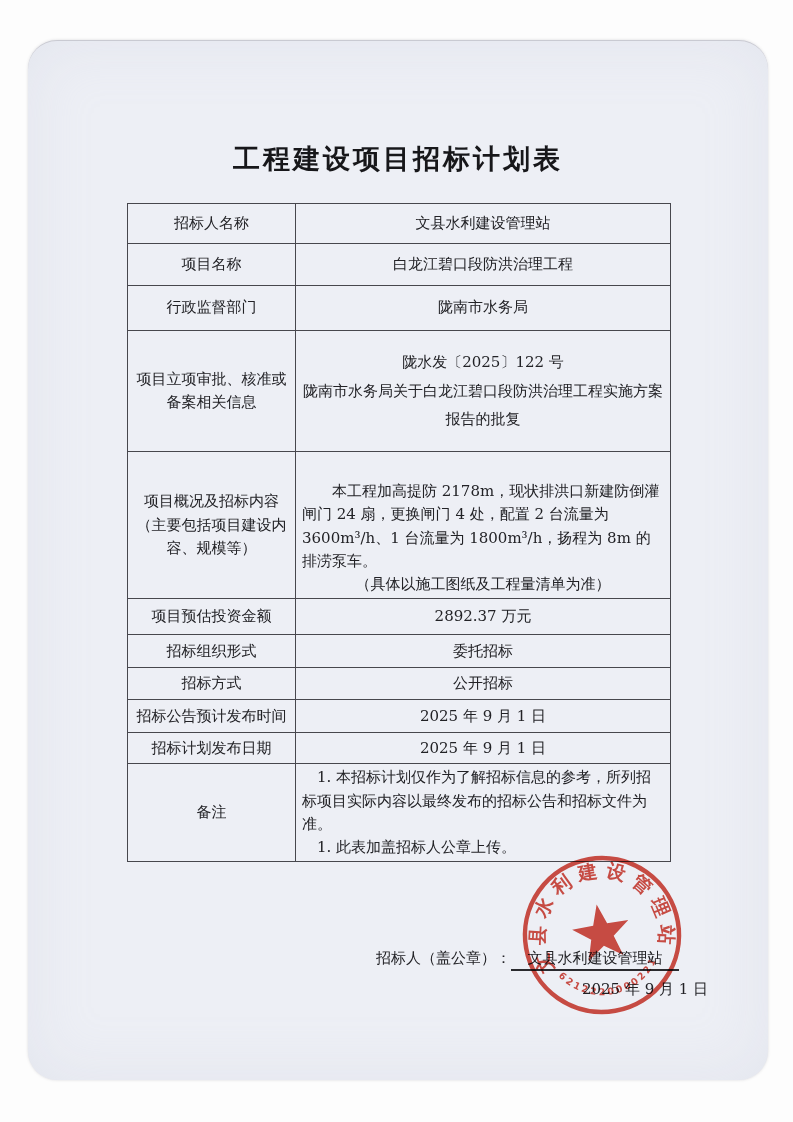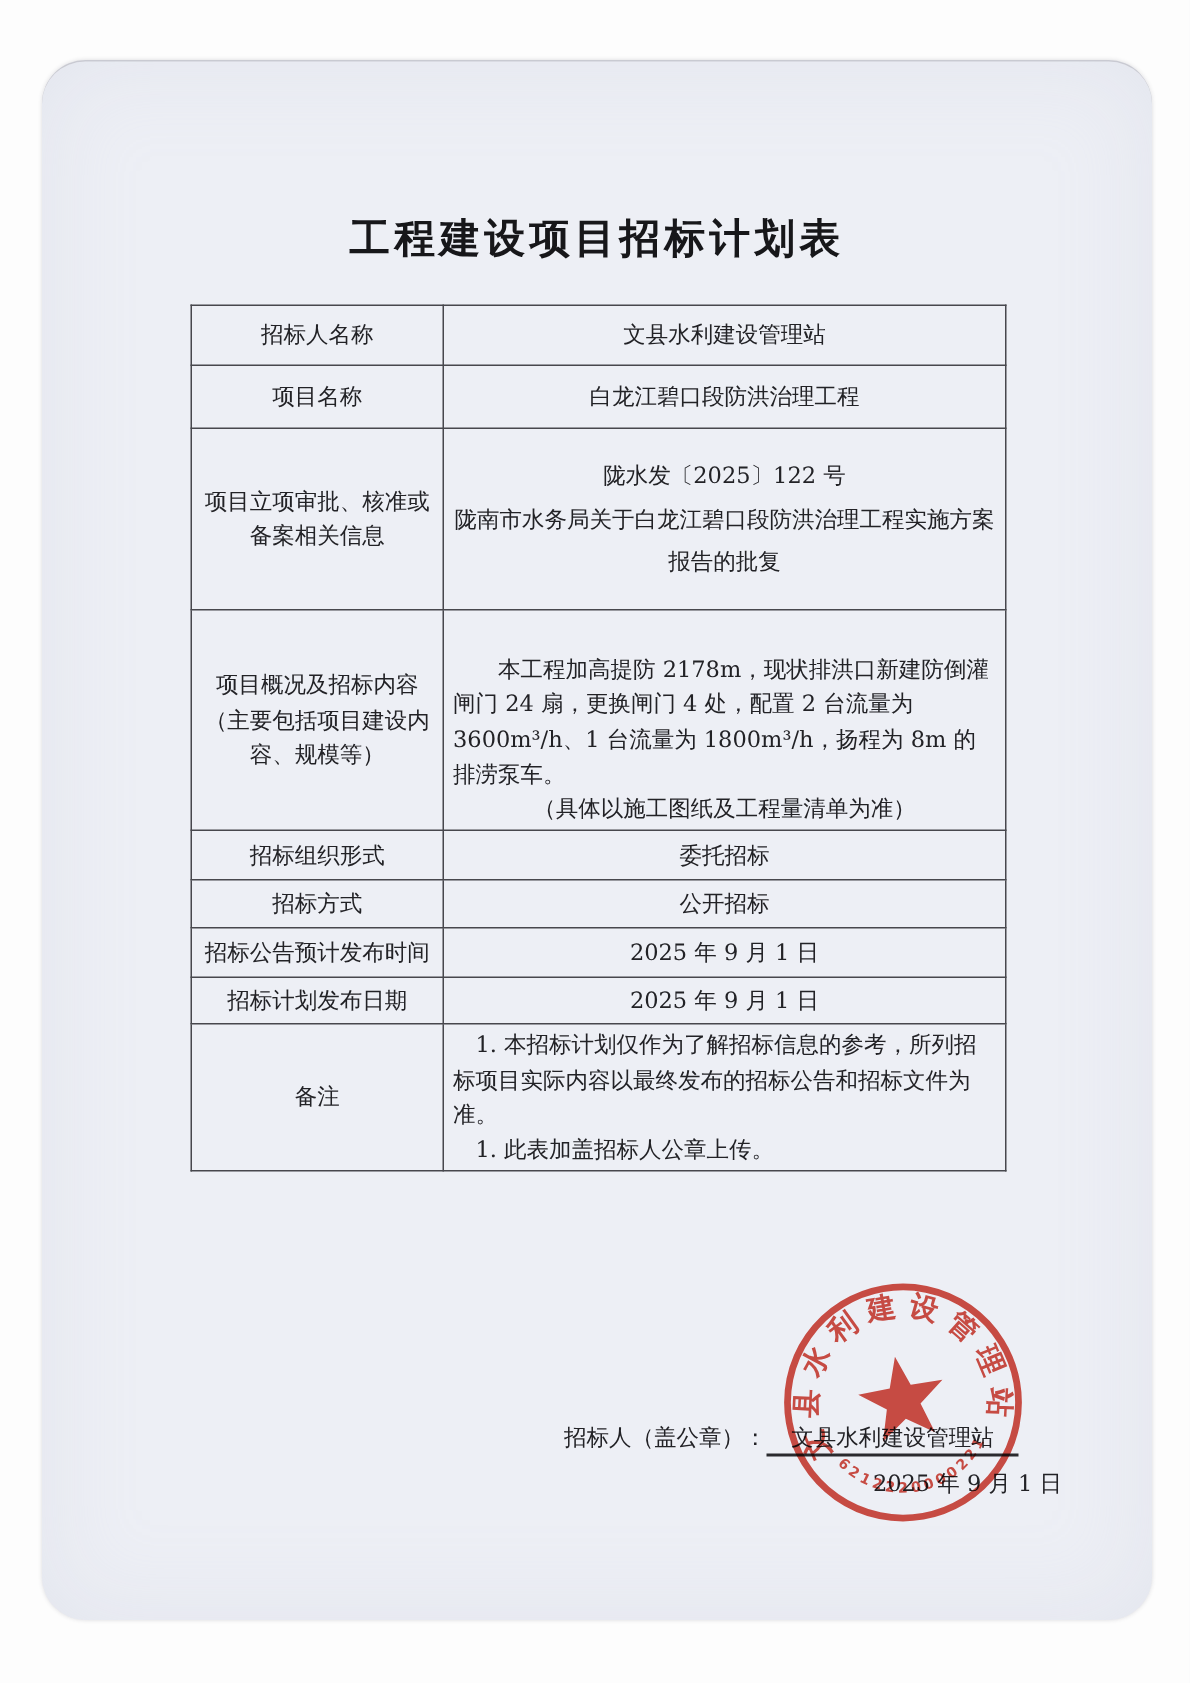--- a/index.html
+++ b/index.html
@@ -105,33 +105,41 @@
       </colgroup>
     <tbody>
       <tr class="r1">
         <td class="label-cell">招标人名称</td>
         <td class="value-cell">文县水利建设管理站</td>
       </tr>
       <tr class="r2">
         <td class="label-cell">项目名称</td>
         <td class="value-cell">白龙江碧口段防洪治理工程</td>
       </tr>
+      <tr class="r3">
+        <td class="label-cell">行政监督部门</td>
+        <td class="value-cell">陇南市水务局</td>
+      </tr>
       <tr class="r4">
         <td class="label-cell">项目立项审批、核准或备案相关信息</td>
         <td class="value-cell">
           <span class="vline">陇水发〔2025〕122 号</span>
           <span class="vline">陇南市水务局关于白龙江碧口段防洪治理工程实施方案报告的批复</span>
         </td>
       </tr>
       <tr class="r5">
         <td class="label-cell">项目概况及招标内容（主要包括项目建设内容、规模等）</td>
         <td class="para-cell">
           <span class="para-indent">本工程加高提防 2178m，现状排洪口新建防倒灌闸门 24 扇，更换闸门 4 处，配置 2 台流量为 3600m³/h、1 台流量为 1800m³/h，扬程为 8m 的排涝泵车。</span>
           <span class="para-plain">（具体以施工图纸及工程量清单为准）</span>
         </td>
+      </tr>
+      <tr class="r7">
+        <td class="label-cell">项目预估投资金额</td>
+        <td class="value-cell">2892.37 万元</td>
       </tr>
       <tr class="r8">
         <td class="label-cell">招标组织形式</td>
         <td class="value-cell">委托招标</td>
       </tr>
       <tr class="r9">
         <td class="label-cell">招标方式</td>
         <td class="value-cell">公开招标</td>
       </tr>
       <tr class="r10">

